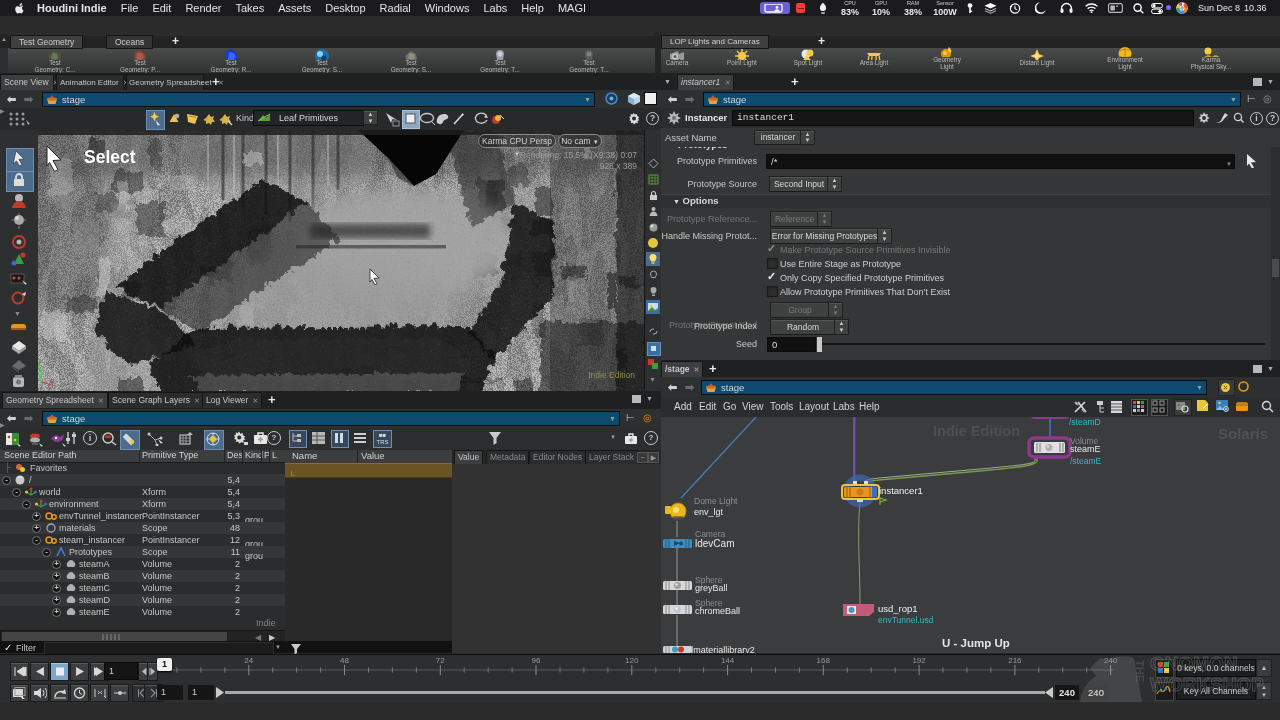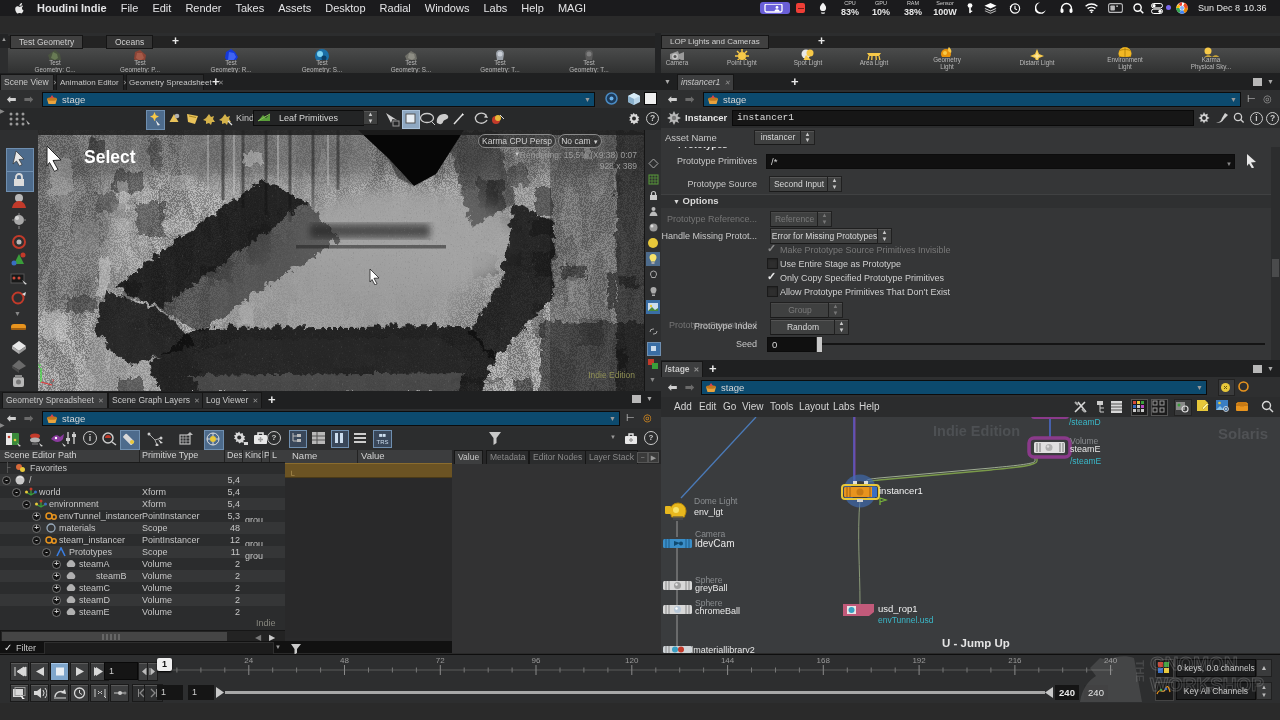--- a/index.html
+++ b/index.html
@@ -860,21 +860,21 @@
               </svg>
               <span class="tn" style="left:79px;">steamA</span>
               <span class="tt">Volume</span>
               <span class="td">2</span>
             </div>
           <div class="trow alt" style="top:108px;">
               <div class="texp" style="left:52px;">+</div>
               <svg class="tic" style="left:65px;" width="12" height="10">
                 <path d="M3 8a3 3 0 010-5 3.2 3.2 0 016 0 3 3 0 010 5z" fill="#b0b0b0"></path>
               </svg>
-              <span class="tn" style="left:96px;">steamB</span>
+              <span class="tn" style="left:79px;">steamB</span>
               <span class="tt">Volume</span>
               <span class="td">2</span>
             </div>
           <div class="trow" style="top:120px;">
               <div class="texp" style="left:52px;">+</div>
               <svg class="tic" style="left:65px;" width="12" height="10">
                 <path d="M3 8a3 3 0 010-5 3.2 3.2 0 016 0 3 3 0 010 5z" fill="#b0b0b0"></path>
               </svg>
               <span class="tn" style="left:79px;">steamC</span>
               <span class="tt">Volume</span>

